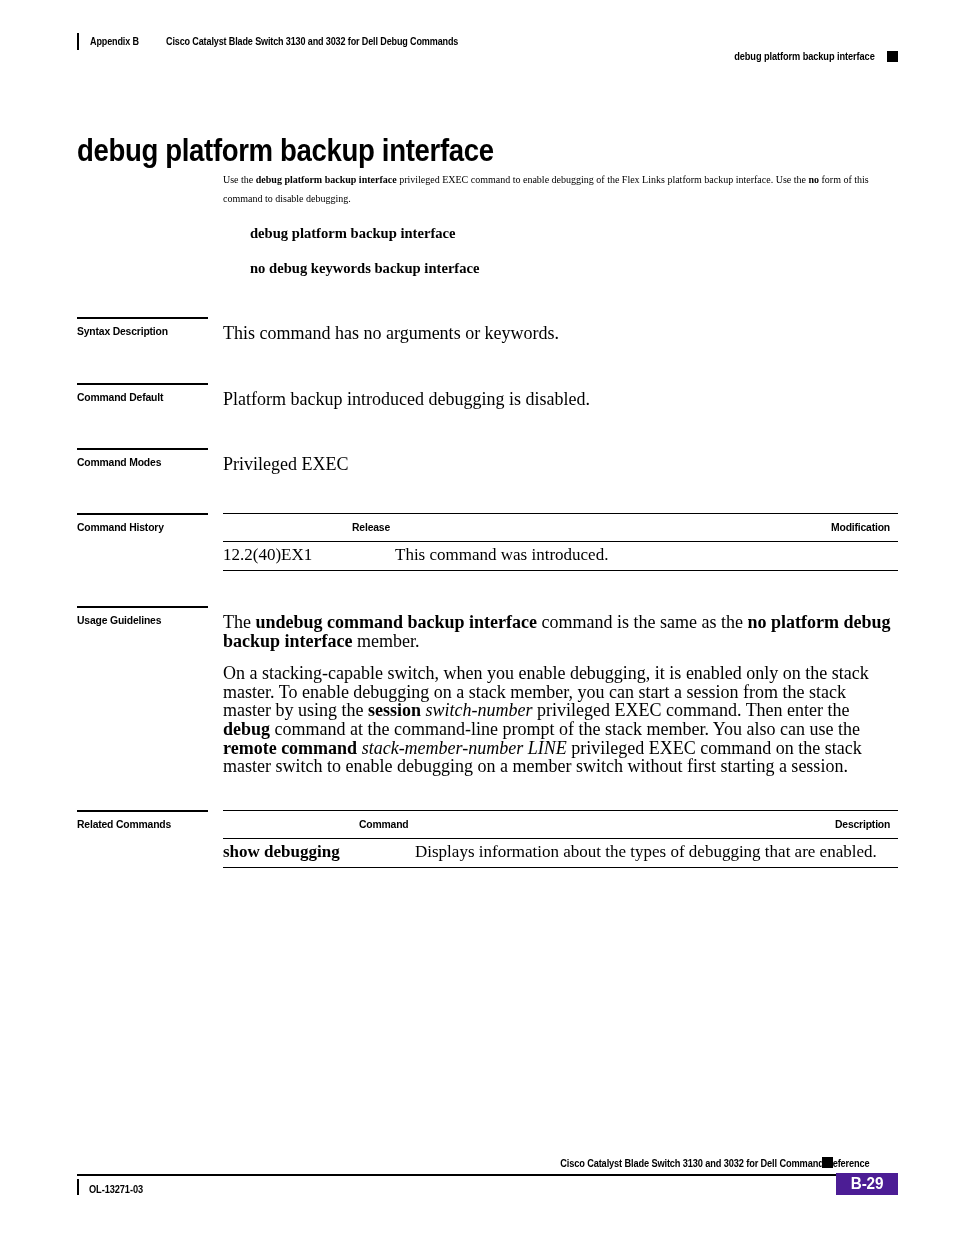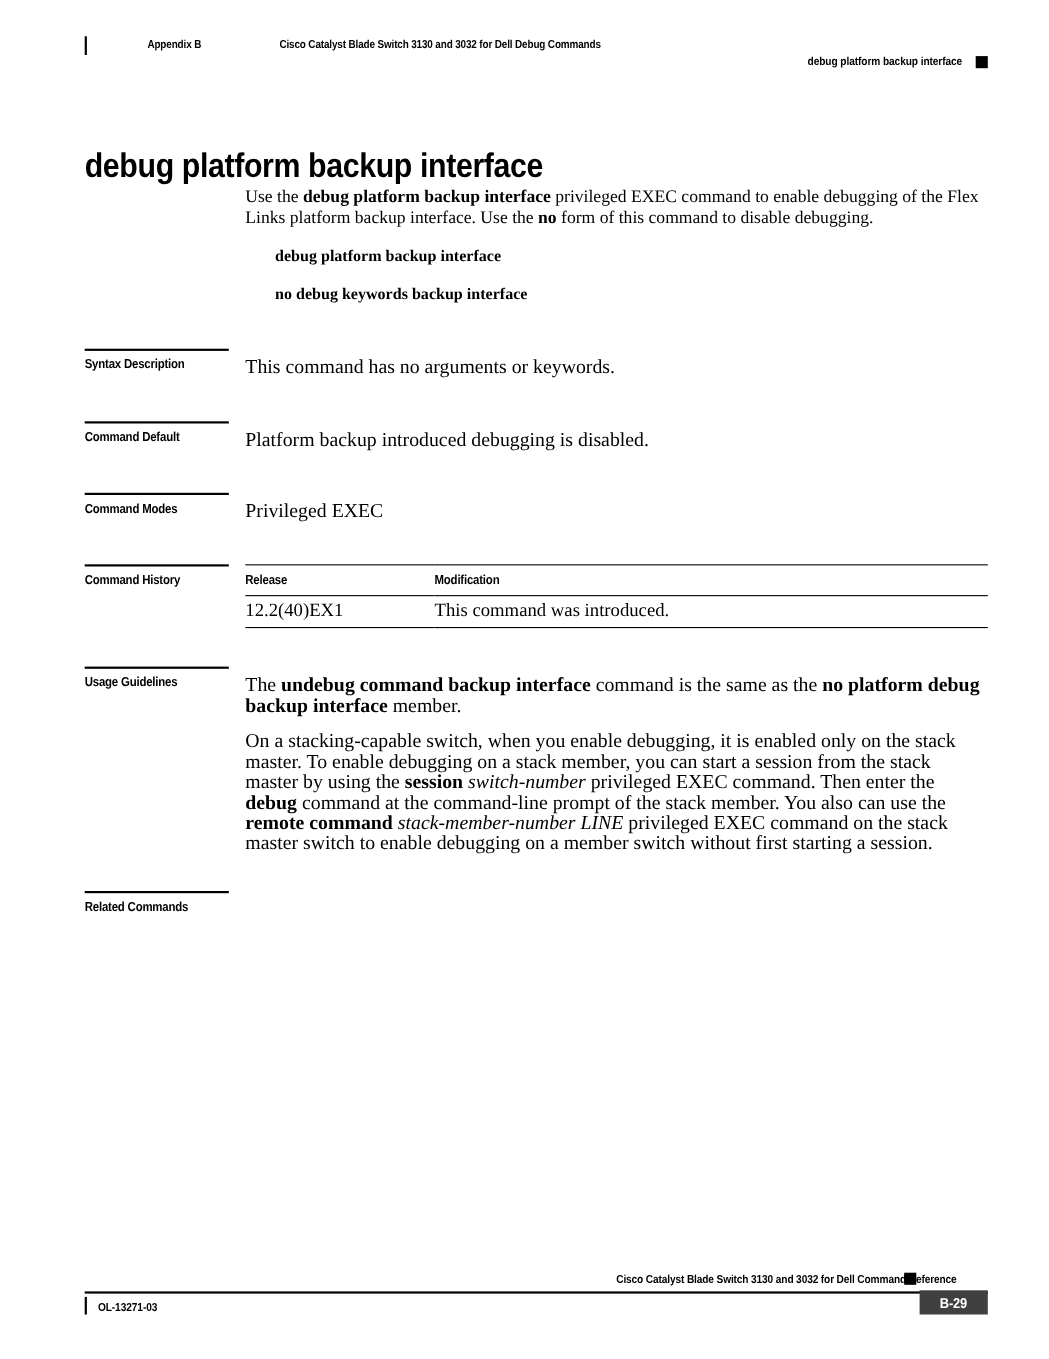--- a/index.html
+++ b/index.html
@@ -24,21 +24,20 @@
   }
 
   
   .rh-left {
     position: absolute;
     left: 77px;
     top: 32px;
     height: 18px;
     display: flex;
     align-items: center;
-    gap: 44px;
   }
   .rh-rule-v {
     width: 2px;
     height: 17px;
     background: #000;
     margin-right: 11px;
   }
   .rh-appendix {
     font-family: "Liberation Sans", "DejaVu Sans", sans-serif;
     font-weight: bold;
@@ -138,21 +137,21 @@
     margin: 0 0 14px 0;
   }
   .sec-body p:last-child { margin-bottom: 0; }
 
   
   .freepara {
     position: absolute;
     left: 223px;
     width: 675px;
     font-family: "Liberation Serif", "DejaVu Serif", serif;
-    font-size: 16px;
+    font-size: 10px;
     line-height: 18.6px;
   }
   .syntax-line {
     position: absolute;
     left: 250px;
     font-family: "Liberation Serif", "DejaVu Serif", serif;
     font-weight: bold;
     font-size: 14.6px;
     line-height: 18.6px;
     white-space: nowrap;
@@ -175,20 +174,21 @@
   }
   .doctable .hdr-row th {
     font-family: "Liberation Sans", "DejaVu Sans", sans-serif;
     font-weight: bold;
     font-size: 11.8px;
     letter-spacing: -0.2px;
     line-height: 14px;
     padding: 6px 0 7px 0;
     border-top: 1.6px solid #000;
     border-bottom: 1.2px solid #000;
+    text-align: right;
   }
   .doctable .hdr-row th > span {
     display: inline-block;
     transform: scaleX(0.88);
     transform-origin: left center;
   }
   .doctable .data-row td {
     font-family: "Liberation Serif", "DejaVu Serif", serif;
     font-size: 17px;
     line-height: 18.6px;
@@ -249,28 +249,28 @@
     transform: scaleX(0.88);
     transform-origin: left center;
     white-space: nowrap;
   }
   .footer-pagebox {
     position: absolute;
     left: 836px;
     top: 1173px;
     width: 62px;
     height: 22px;
-    background: #404040;
+    background: #4c1d95;
     color: #fff;
     display: flex;
     align-items: center;
     justify-content: center;
     font-family: "Liberation Sans", "DejaVu Sans", sans-serif;
     font-weight: bold;
-    font-size: 13px;
+    font-size: 17px;
     letter-spacing: -0.2px;
   }
   .footer-pagebox > span {
     display: inline-block;
     transform: scaleX(0.9);
   }
 </style>
 </head>
 <body>
 
@@ -345,20 +345,34 @@
     <div class="sec-body">
       <p><span>The </span><b class="cmd">undebug command backup interface</b><span> command is the same as the </span><b class="cmd">no platform debug backup interface</b><span> member.</span></p>
       <p><span>On a stacking-capable switch, when you enable debugging, it is enabled only on the stack master. To enable debugging on a stack member, you can start a session from the stack master by using the </span><b class="cmd">session</b><span> </span><i class="arg">switch-number</i><span> privileged EXEC command. Then enter the </span><b class="cmd">debug</b><span> command at the command-line prompt of the stack member. You also can use the </span><b class="cmd">remote command</b><span> </span><i class="arg">stack-member-number LINE</i><span> privileged EXEC command on the stack master switch to enable debugging on a member switch without first starting a session.</span></p>
     </div>
   </div>
 
   <div class="sec" style="top:817px;">
     <div class="sec-label-rule"></div>
     <div class="sec-label">Related Commands</div>
   </div>
+  <table class="doctable" style="top:810px;">
+    <thead>
+      <tr class="hdr-row">
+        <th class="col-a2"><span>Command</span></th>
+        <th><span>Description</span></th>
+      </tr>
+    </thead>
+    <tbody>
+      <tr class="data-row">
+        <td class="col-a2"><b class="cmd">show debugging</b></td>
+        <td>Displays information about the types of debugging that are enabled.</td>
+      </tr>
+    </tbody>
+  </table>
 
   <div class="footer-square"></div>
   <div class="footer-title">Cisco Catalyst Blade Switch 3130 and 3032 for Dell Command Reference</div>
   <div class="footer-rule"></div>
   <div class="footer-left">
     <div class="footer-vrule"></div>
     <div class="footer-docid">OL-13271-03</div>
   </div>
   <div class="footer-pagebox">
       <span>B-29</span>

